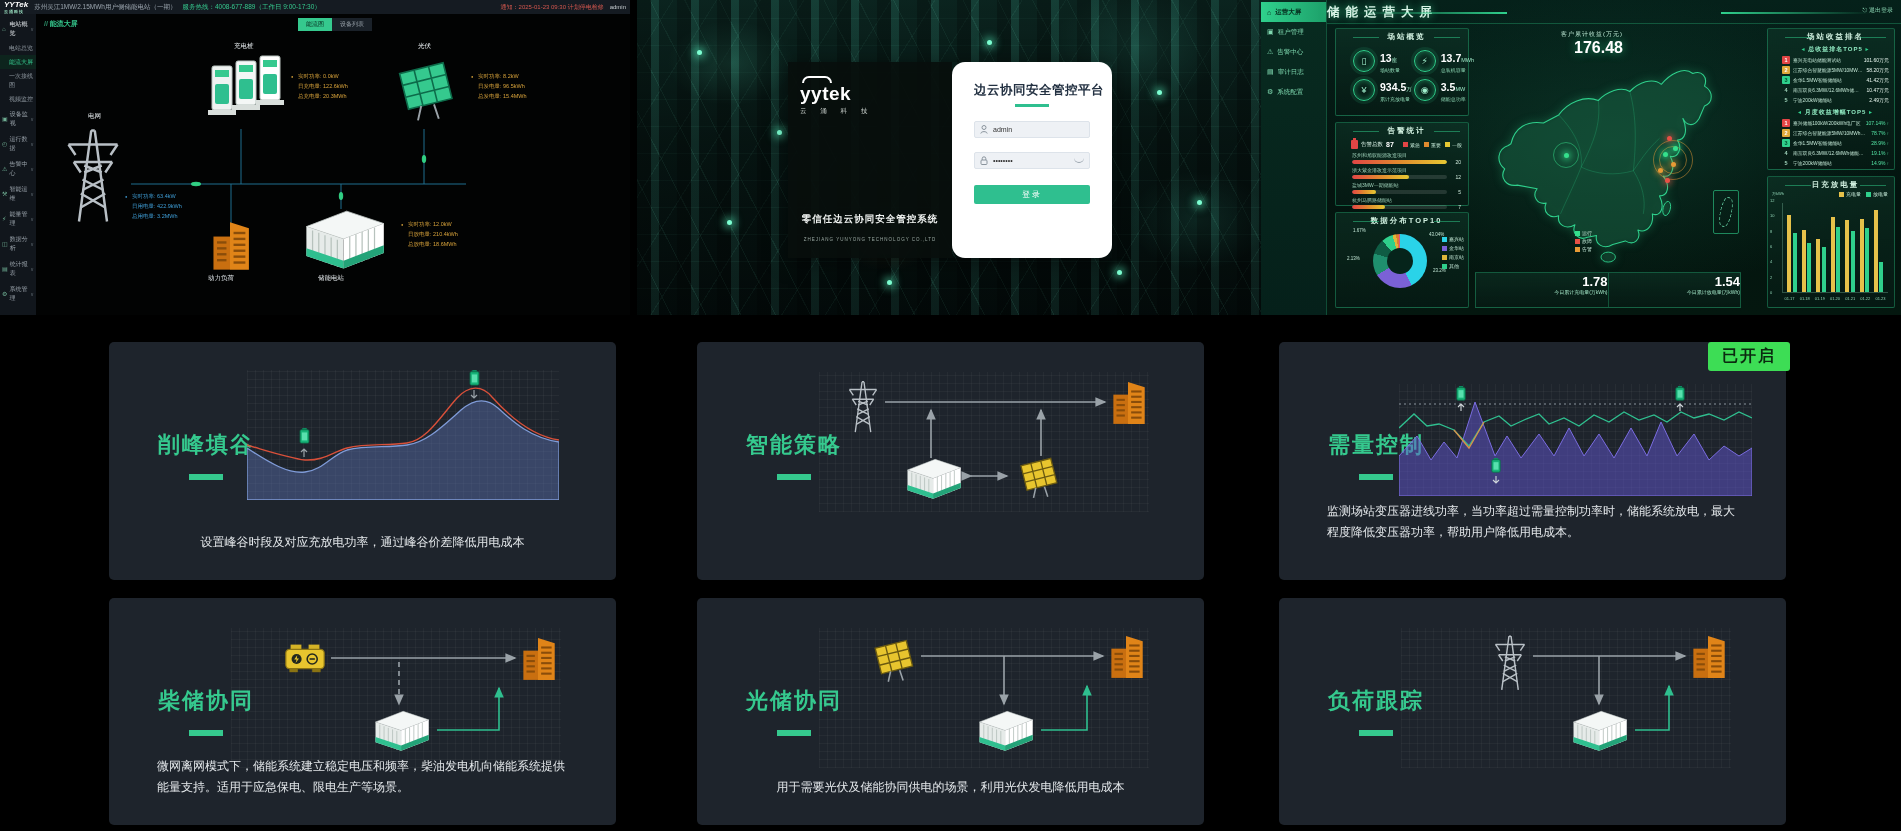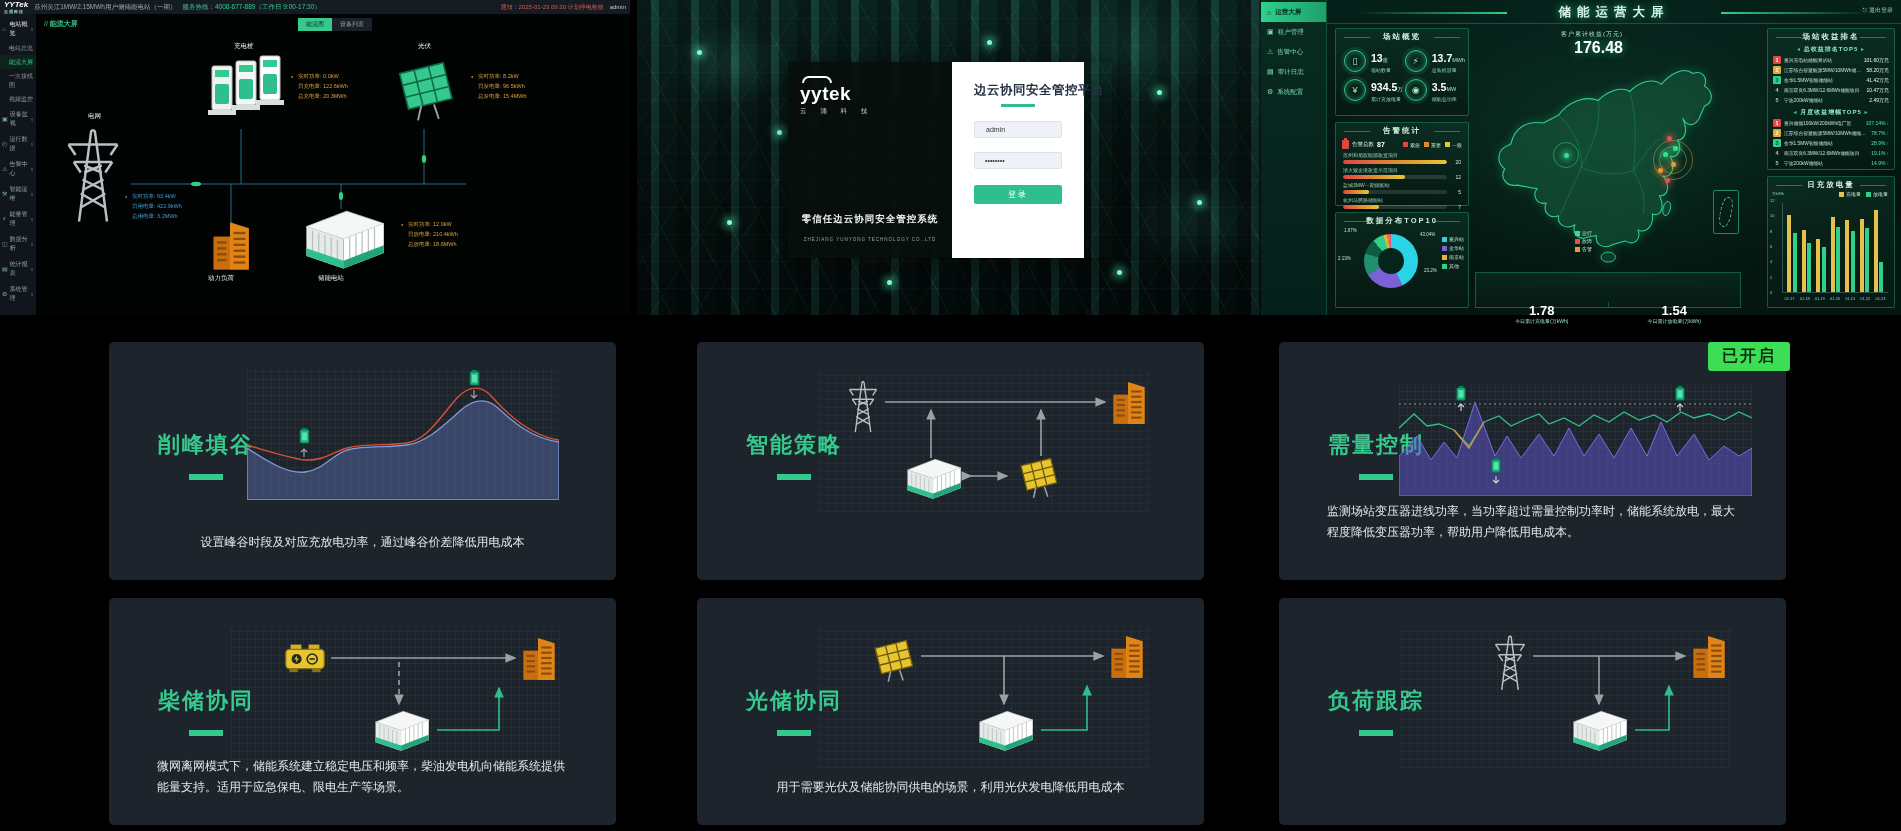--- a/index.html
+++ b/index.html
@@ -51,42 +51,42 @@
       repeating-linear-gradient(63deg, transparent 0 30px, rgba(120,255,215,.10) 30px 31px),
       repeating-linear-gradient(-58deg, transparent 0 36px, rgba(120,255,215,.08) 36px 37px); }
   .city-glow i { position:absolute; width:5px; height:5px; border-radius:50%; background:#7dffd2; box-shadow:0 0 8px 3px rgba(90,255,200,.6); }
   .login-card { position:absolute; left:151px; top:62px; width:324px; height:196px; display:flex; box-shadow:0 4px 18px rgba(0,0,0,.5); }
   .login-left { width:164px; background:rgba(8,14,12,.92); position:relative; padding:14px 12px; }
   .ll-logo { color:#fff; font-weight:bold; font-size:19px; letter-spacing:.5px; }
   .ll-logo::before { content:""; display:block; width:26px; height:5px; border:2px solid #fff; border-bottom:none; border-radius:14px 14px 0 0; margin-left:2px; }
   .ll-sub { color:#cfd6d2; font-size:6.5px; letter-spacing:6px; margin-top:2px; }
   .ll-sys { position:absolute; left:0; right:0; bottom:32px; text-align:center; color:#f0f3f1; font-size:9.5px; font-weight:bold; letter-spacing:1px; }
   .ll-sys-en { position:absolute; left:0; right:0; bottom:16px; text-align:center; color:#9aa8a2; font-size:4.5px; letter-spacing:1px; }
-  .login-right { width:132px; background:#fff; position:relative; padding:20px 22px 8px; }
+  .login-right { width:160px; background:#fff; position:relative; padding:20px 22px 8px;border-radius:13px; }
   .lr-title { color:#233142; font-size:12.5px; font-weight:bold; text-align:center; white-space:nowrap; letter-spacing:.5px; }
   .lr-underline { width:34px; height:2.5px; background:#2fbf8f; margin:5px auto 0; }
   .lr-field { margin-top:14px; height:17px; background:#eef1f5; border:1px solid #dde3ea; border-radius:2px; display:flex; align-items:center; padding:0 5px; gap:5px; }
   .lr-field input { border:none; outline:none; background:transparent; font-size:7px; color:#333; width:70px; font-family:inherit; }
   .lr-eye { margin-left:auto; width:10px; height:5px; border-bottom:1.5px solid #9aa4ad; border-radius:0 0 10px 10px; }
   .lr-btn { margin-top:16px; height:19px; width:100%; background:#2fbf8f; color:#fff; font-size:8px; border:none; border-radius:2px; letter-spacing:2px; }
 
   
   .bs { position:absolute; left:1261px; top:0; width:640px; height:315px; background:
       radial-gradient(380px 200px at 55% 45%, rgba(18,80,58,.45), transparent 75%),
       linear-gradient(180deg,#05211a 0%, #03140f 60%, #04170f 100%); }
   .bs-side { position:absolute; left:0; top:0; width:66px; height:315px; background:linear-gradient(180deg,#082b20,#05201a); border-right:1px solid rgba(47,208,140,.25); padding-top:2px; }
   .bs-side .bitem { height:20px; display:flex; align-items:center; gap:4px; padding:0 6px; color:#7fd9b0; font-size:6.5px; }
   .bs-side .bitem:first-child { background:linear-gradient(90deg,#2fd08c,#1da06a); color:#04271a; font-weight:bold; }
   .bs-side .bic { font-size:7px; }
   .bs-head { position:absolute; left:66px; top:0; right:0; height:24px; border-bottom:1px solid rgba(47,208,140,.3); }
-  .bs-title { position:absolute; left:0; right:0; top:4px; text-align:center; color:#d8f3e6; font-size:12.5px; font-weight:bold; letter-spacing:6px; text-shadow:0 0 8px rgba(47,208,140,.8); }
+  .bs-title { position:absolute; left:0; right:0; top:4px; color:#d8f3e6; font-size:12.5px; font-weight:bold; letter-spacing:6px; text-shadow:0 0 8px rgba(47,208,140,.8); }
   .bs-title::before,.bs-title::after { content:""; position:absolute; top:8px; width:150px; height:2px; background:linear-gradient(90deg,transparent,#2fd08c); }
   .bs-title::before { left:30px; } .bs-title::after { right:30px; transform:scaleX(-1); }
   .bs-exit { position:absolute; right:8px; top:6px; color:#8fdcb8; font-size:6px; }
-  .bpanel { position:absolute; border:1px solid rgba(47,208,140,.35); background:linear-gradient(180deg, rgba(16,56,42,.55), rgba(6,26,20,.8)); border-radius:2px; }
+  .bpanel { position:absolute; border:1px solid rgba(47,208,140,.35); background:linear-gradient(180deg, rgba(16,56,42,.55), rgba(6,26,20,.8)); border-radius:2px;padding-left:9px; }
   .bpanel-title { position:relative; text-align:center; color:#cfeede; font-size:7.5px; letter-spacing:2px; padding-top:3px; font-weight:bold; }
   .bpanel-title::before,.bpanel-title::after { content:""; position:absolute; top:8px; width:26px; height:1px; background:rgba(47,208,140,.5); }
   .bpanel-title::before{ left:8px; } .bpanel-title::after{ right:8px; }
   .ov-grid { display:grid; grid-template-columns:1fr 1fr; gap:4px 2px; padding:6px 8px; }
   .stat { display:flex; align-items:center; gap:5px; }
   .stat-ic { width:22px; height:22px; border-radius:50%; border:1px solid #2fd08c; box-shadow:0 0 0 3px rgba(47,208,140,.12), inset 0 0 6px rgba(47,208,140,.5); display:flex; align-items:center; justify-content:center; color:#9ff0cd; font-size:9px; flex:none; }
   .stat-v { color:#fff; font-size:10.5px; font-weight:bold; white-space:nowrap; }
   .stat-v small { font-size:5.5px; color:#9fe8c7; font-weight:normal; }
   .stat-l { color:#8fd9b6; font-size:5px; margin-top:1px; white-space:nowrap; }
   .alarm-top { display:flex; align-items:center; gap:3px; padding:4px 6px 2px; font-size:5.5px; color:#d8efe4; }
@@ -114,21 +114,21 @@
   .china { position:absolute; left:0; top:18px; filter:drop-shadow(0 0 4px rgba(47,208,140,.5)); }
   .mlegend { position:absolute; left:100px; top:200px; display:flex; flex-direction:column; gap:2px; }
   .tw-inset { position:absolute; left:238px; top:160px; width:26px; height:44px; border:1px solid rgba(47,208,140,.6); border-radius:2px; }
   .tw-inset i { position:absolute; left:6px; top:6px; width:12px; height:30px; border:1px dashed rgba(120,240,190,.8); border-radius:40%/50%; transform:rotate(12deg); display:block; }
   .mdot { position:absolute; width:5px; height:5px; border-radius:50%; }
   .mdot.g { background:#35e08c; box-shadow:0 0 6px 2px rgba(53,224,140,.7); }
   .mdot.r { background:#e85045; box-shadow:0 0 6px 2px rgba(232,80,69,.6); }
   .mdot.o { background:#e89a35; box-shadow:0 0 6px 2px rgba(232,154,53,.6); }
   .ring { position:absolute; border:1px solid rgba(232,154,53,.5); border-radius:50%; }
   .bs-bottom { position:absolute; left:214px; top:272px; width:266px; height:36px; border:1px solid rgba(47,208,140,.35); background:linear-gradient(180deg, rgba(16,56,42,.5), rgba(6,26,20,.8)); display:flex; }
-  .bb-cell { flex:1; text-align:center; padding-top:1px; position:relative;margin-top:29px; }
+  .bb-cell { flex:1; text-align:right; padding-top:1px; position:relative; }
   .bb-cell + .bb-cell { border-left:1px solid rgba(47,208,140,.3); }
   .bb-v { color:#fff; font-size:13px; font-weight:bold; }
   .bb-l { color:#9fe0c2; font-size:5px; }
   .rk-sec { text-align:center; color:#8fe8c0; font-size:6px; letter-spacing:1px; padding:3px 0 1px; font-weight:bold; }
   .rk-sec::before { content:"◂ "; color:#2fd08c; } .rk-sec::after { content:" ▸"; color:#2fd08c; }
   .rrow { display:flex; align-items:center; gap:3px; padding:1px 5px; }
   .rrow .badge { width:8px; height:8px; flex:none; border-radius:1px; color:#04271a; font-size:5.5px; font-weight:bold; display:flex; align-items:center; justify-content:center; background:transparent; color:#9fd2ba; }
   .rrow:nth-child(1) .badge { background:#e24545; color:#fff; }
   .rrow:nth-child(2) .badge { background:#e0a93a; color:#fff; }
   .rrow:nth-child(3) .badge { background:#2fd08c; color:#053; }

